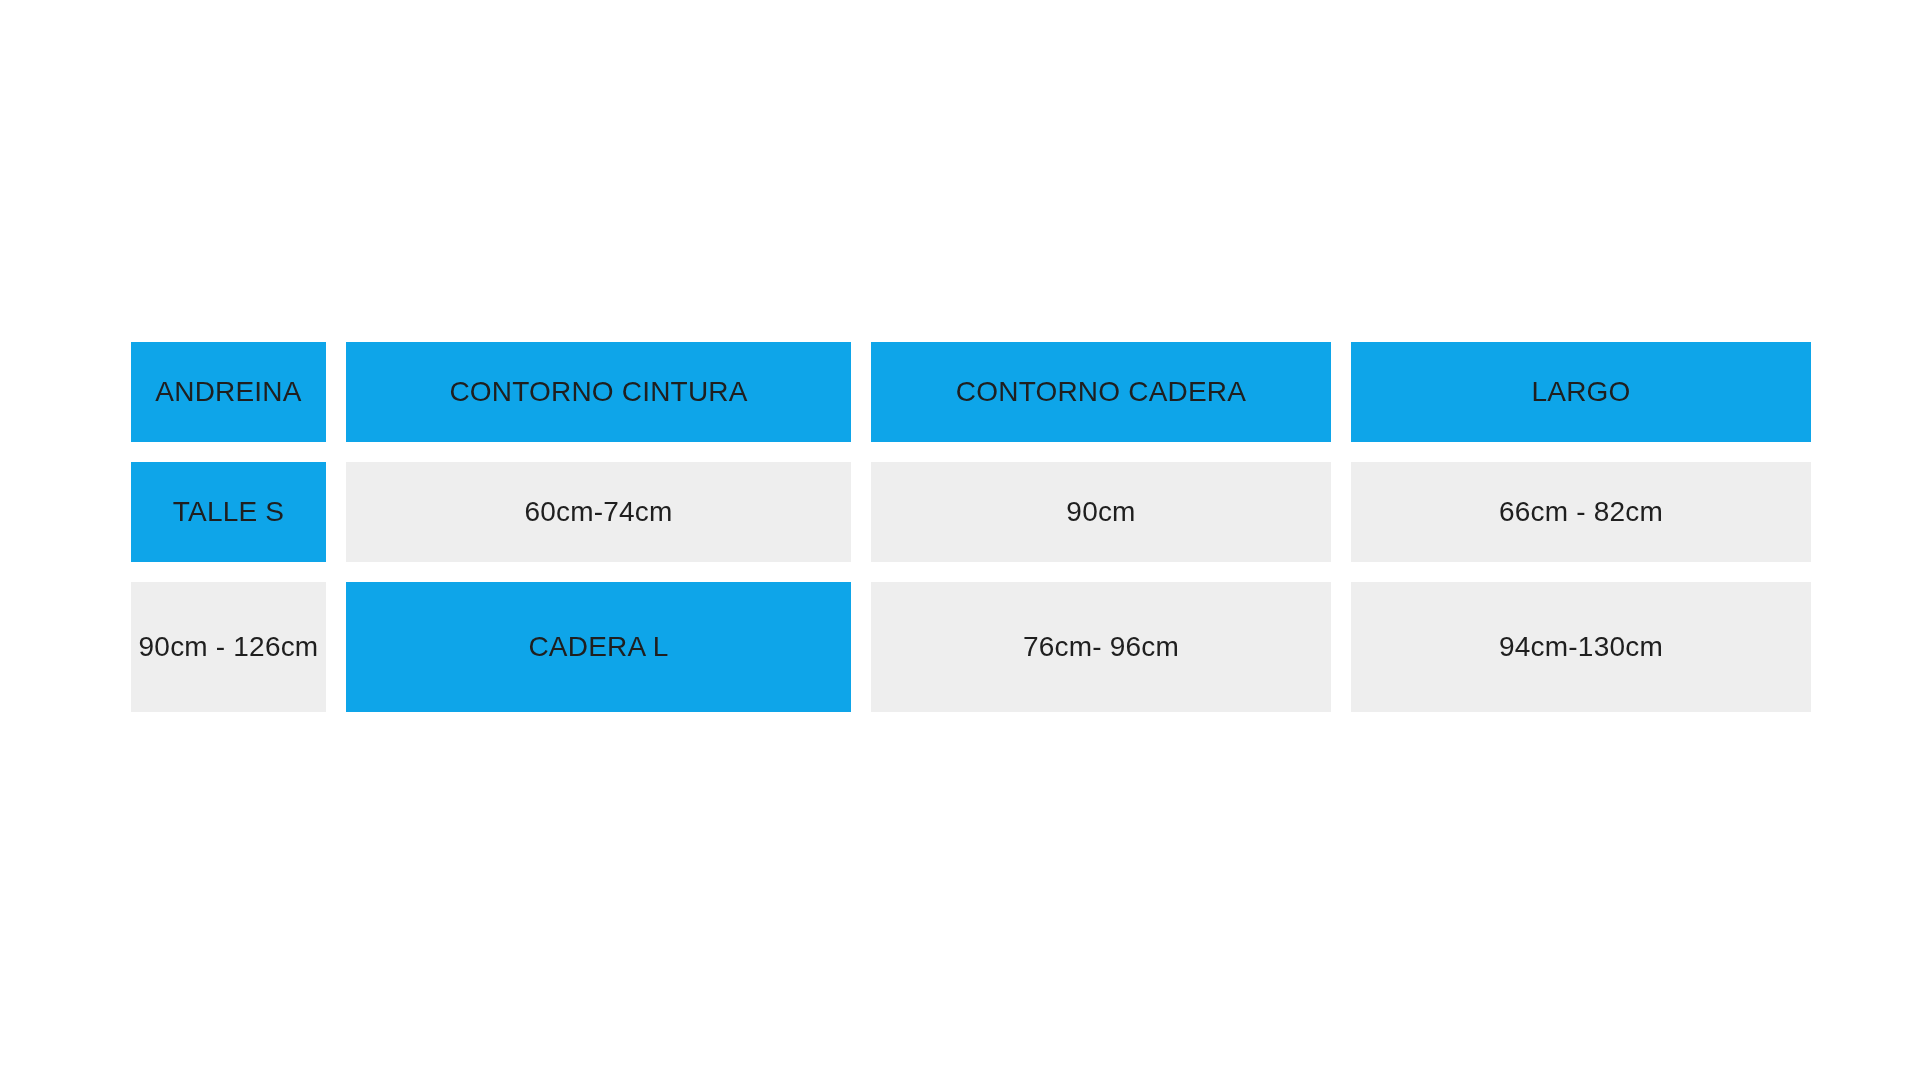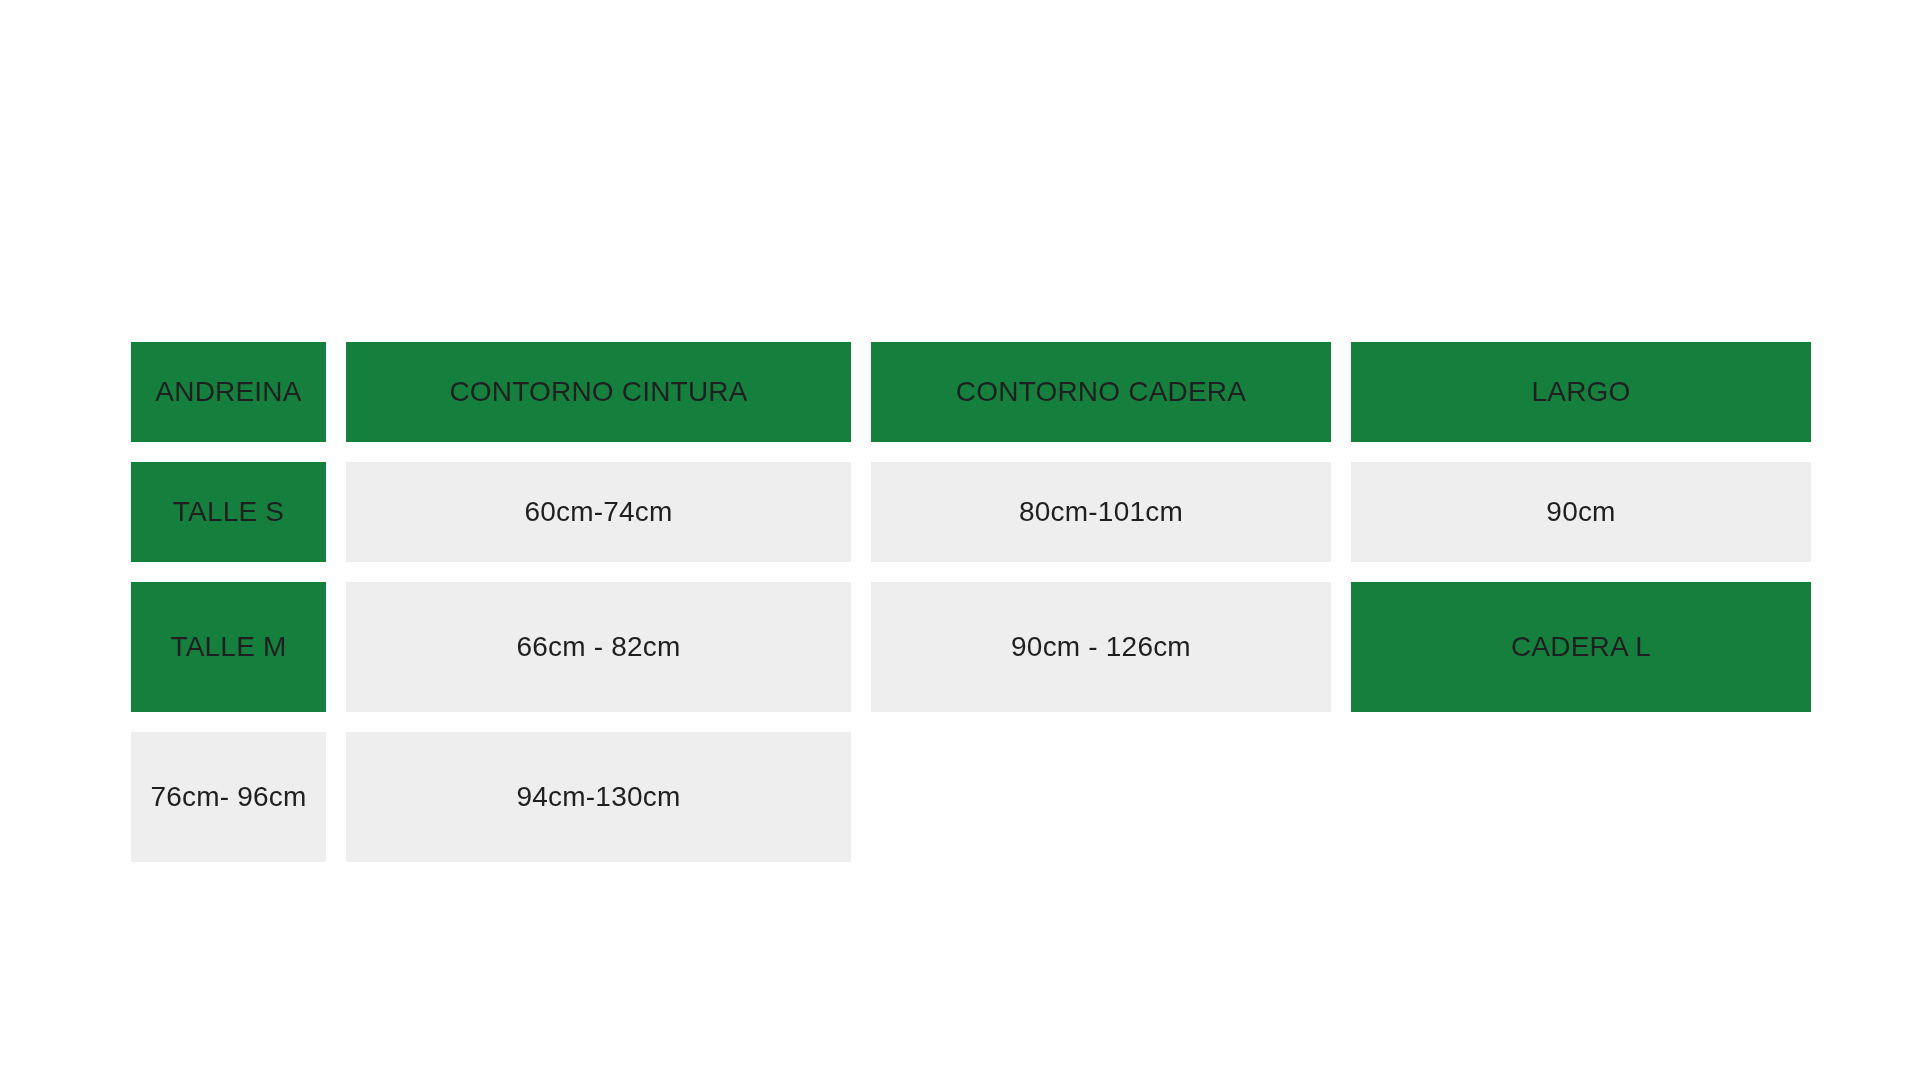--- a/index.html
+++ b/index.html
@@ -28,42 +28,40 @@
     display: flex;
     align-items: center;
     justify-content: center;
     font-size: 28px;
     line-height: 1;
     color: #1f1f1f;
     letter-spacing: 0.2px;
     white-space: nowrap;
   }
   .head {
-    background: #15803d;
+    background: #0ea5e9;
   }
   .data {
     background: #eeeeee;
   }
 </style>
 </head>
 <body>
 
 <div class="size-table">
 
   <div class="cell head">ANDREINA</div>
   <div class="cell head">CONTORNO CINTURA</div>
   <div class="cell head">CONTORNO CADERA</div>
   <div class="cell head">LARGO</div>
 
   <div class="cell head">TALLE S</div>
   <div class="cell data">60cm-74cm</div>
-  <div class="cell data">80cm-101cm</div>
   <div class="cell data">90cm</div>
 
-  <div class="cell head">TALLE M</div>
   <div class="cell data">66cm - 82cm</div>
   <div class="cell data">90cm - 126cm</div>
 
   <div class="cell head">CADERA L</div>
   <div class="cell data">76cm- 96cm</div>
   <div class="cell data">94cm-130cm</div>
 
 </div>
 
 </body></html>

